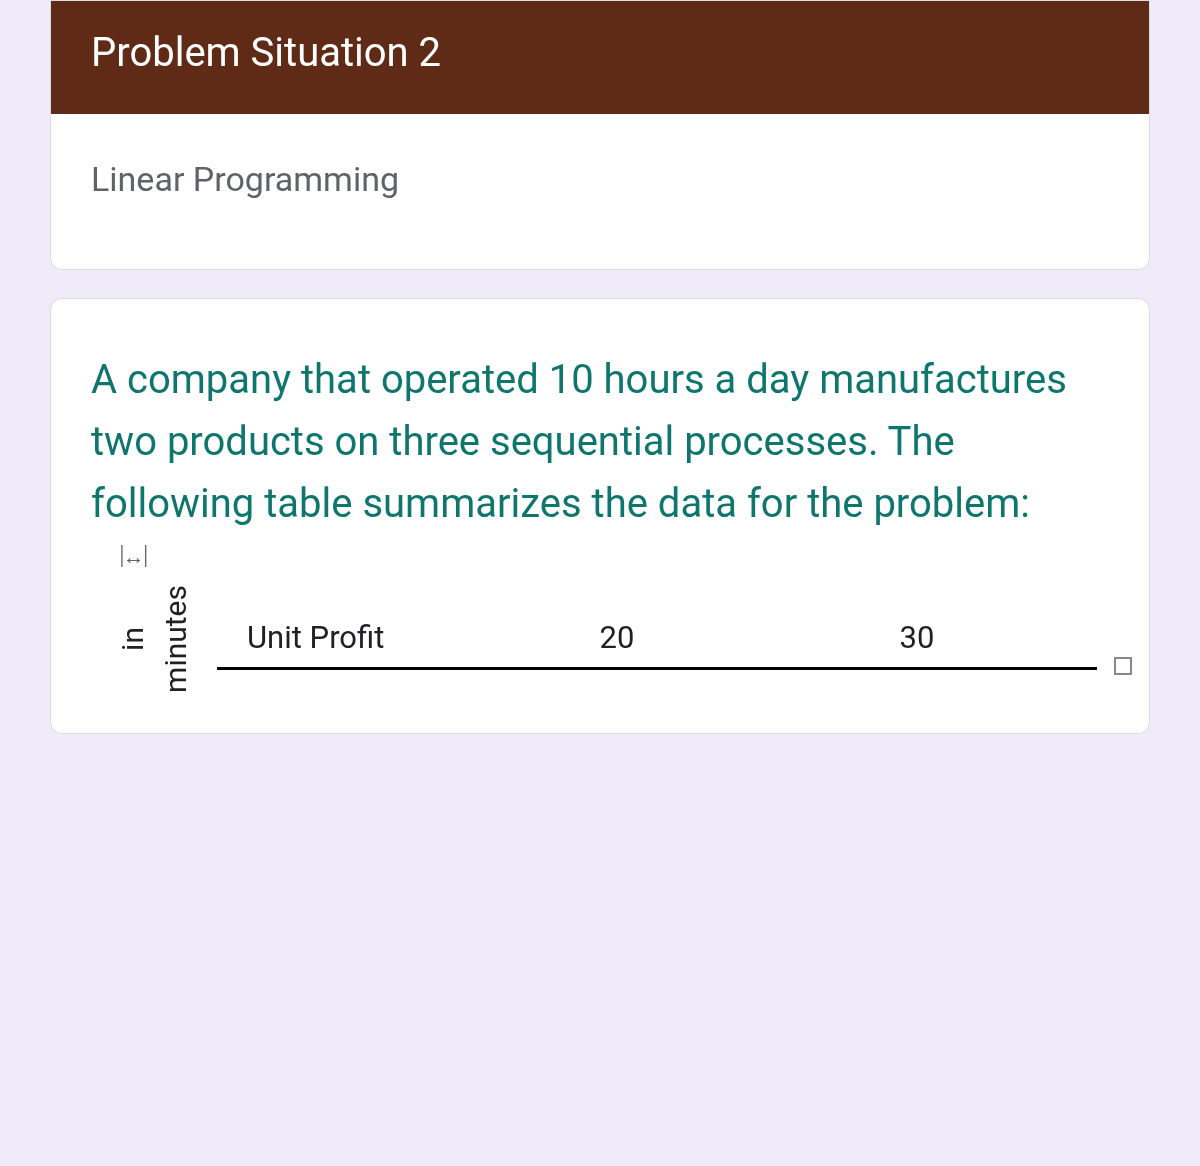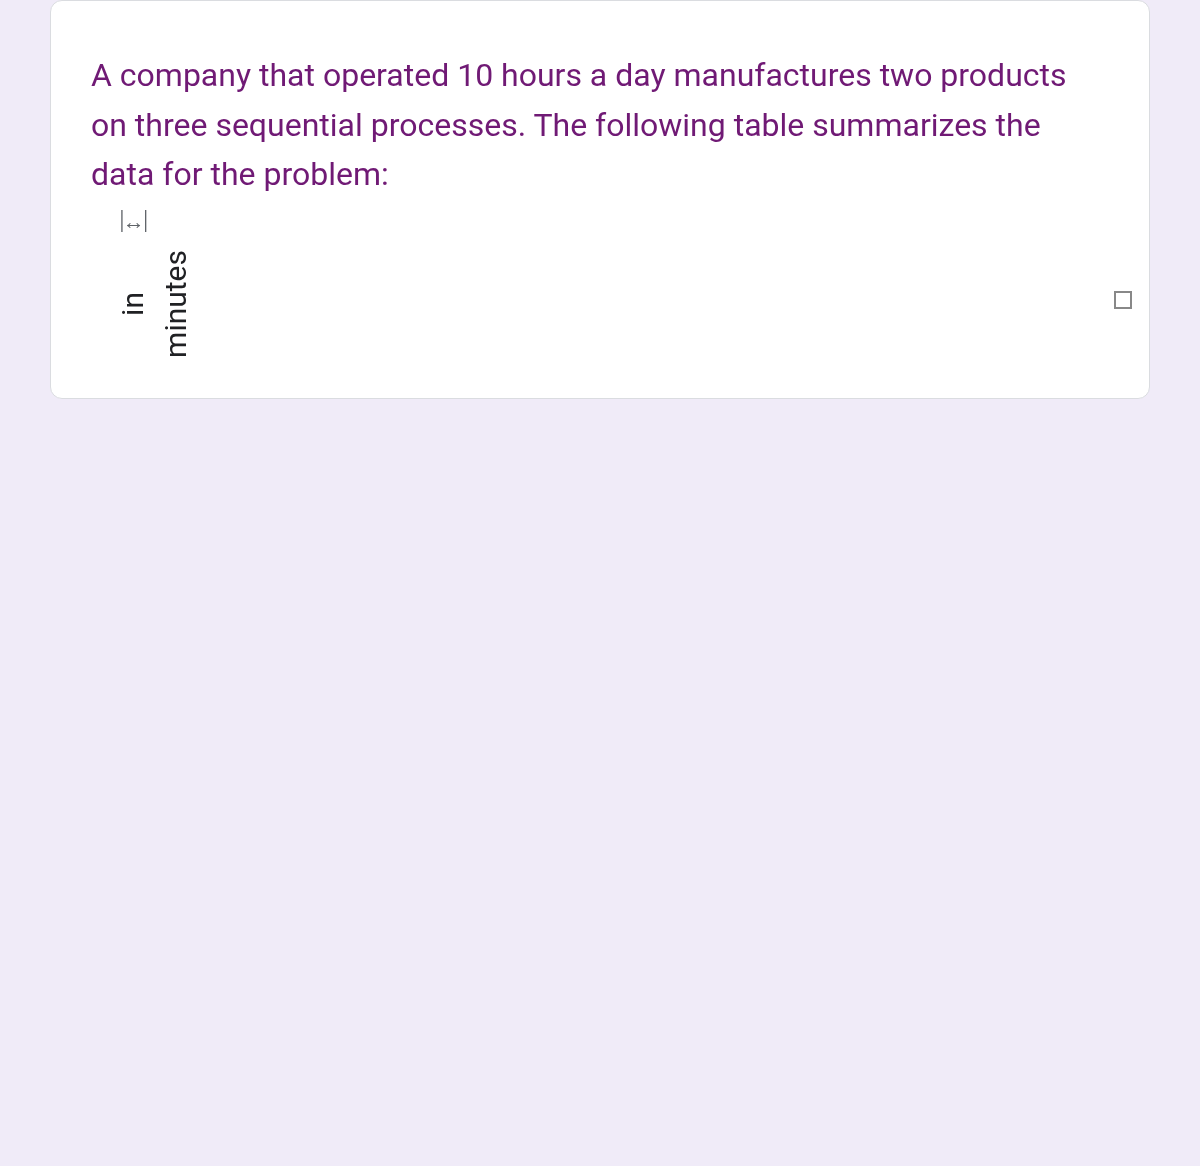--- a/index.html
+++ b/index.html
@@ -37,22 +37,22 @@
       font-size: 34px;
       font-weight: 400;
     }
     .question-card {
       background-color: #fff;
       border-radius: 12px;
       border: 1px solid #dadce0;
       padding: 50px 40px 40px 40px;
     }
     .question-text {
-      font-size: 32px;
-      color: #701a75;
+      font-size: 40px;
+      color: #0f766e;
       line-height: 1.55;
       font-weight: 400;
       margin-bottom: 50px;
     }
     .table-wrapper {
       position: relative;
       display: flex;
       align-items: center;
       padding-left: 20px;
     }
@@ -115,38 +115,47 @@
       height: 18px;
       border: 2px solid #888;
       background: #fff;
     }
   </style>
 </head>
 <body>
 
 <div class="form-container">
 
+  <div class="header-card">
+    <div class="header-banner">Problem Situation 2</div>
+    <div class="header-body">Linear Programming</div>
+  </div>
 
   <div class="question-card">
     <div class="question-text">A company that operated 10 hours a day manufactures two products on three sequential processes. The following table summarizes the data for the problem:</div>
 
     <div style="position:relative;">
       <div class="expand-icon">
         <span>|</span><span style="font-size:22px;">↔</span><span>|</span>
       </div>
 
       <div class="table-wrapper">
         <div class="vertical-labels">
           <div class="vertical-text">in</div>
           <div class="vertical-text">minutes</div>
         </div>
 
         <div style="position:relative;">
           <table>
             <tbody>
+            <tr class="footer-row">
+              <td>Unit Profit</td>
+              <td>20</td>
+              <td>30</td>
+            </tr>
           </tbody>
             </table>
           <div class="checkbox-corner"></div>
         </div>
       </div>
     </div>
   </div>
 
 </div>
 

